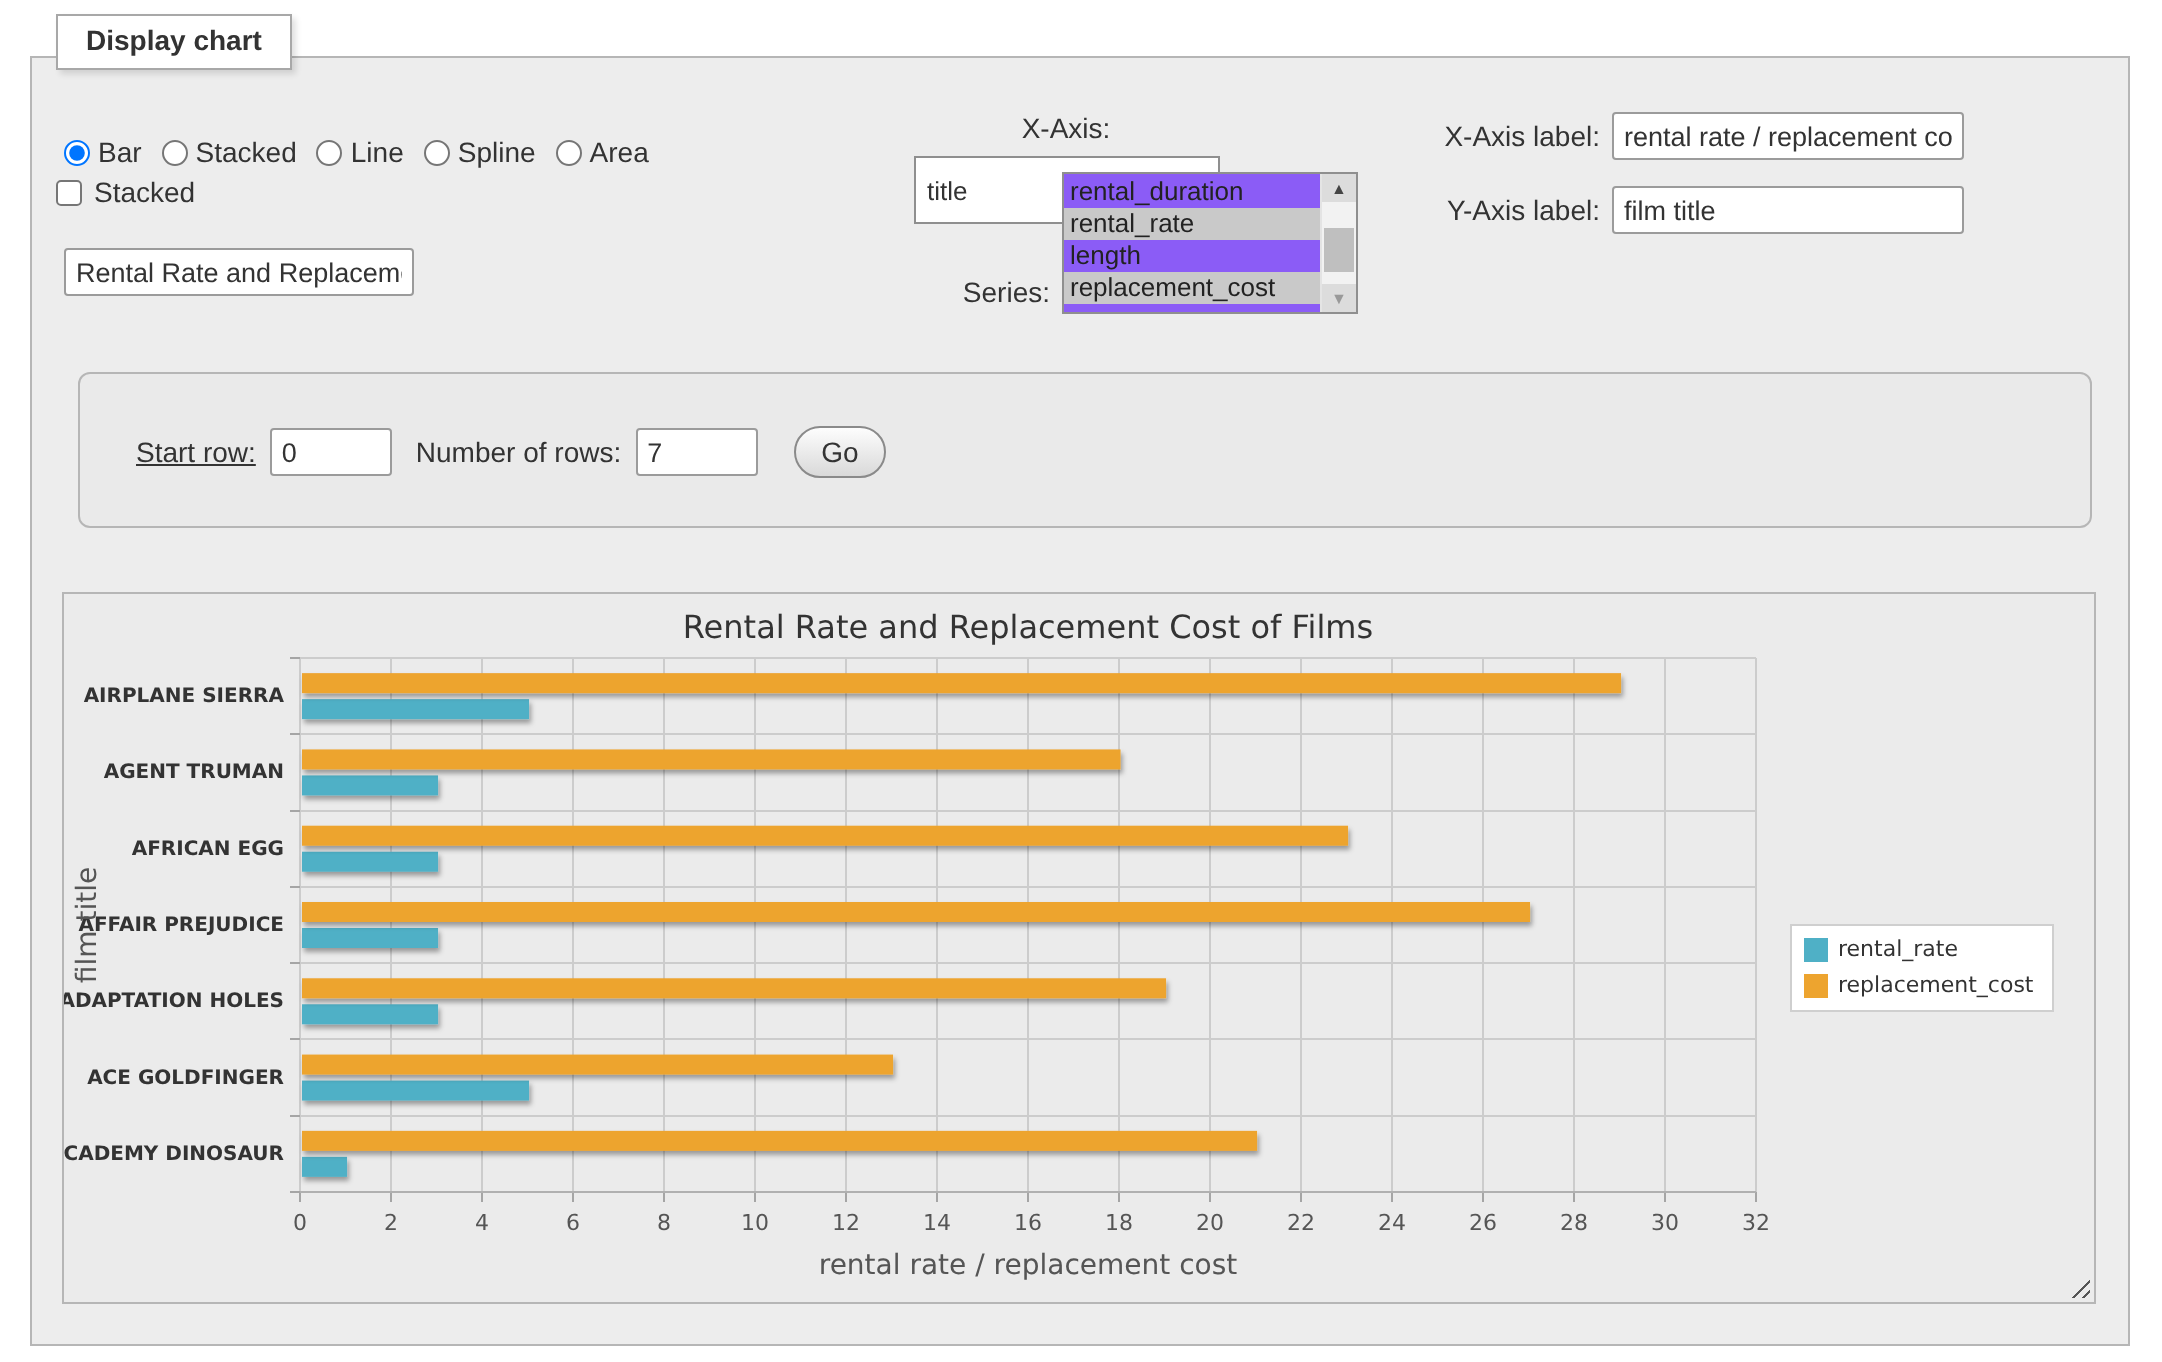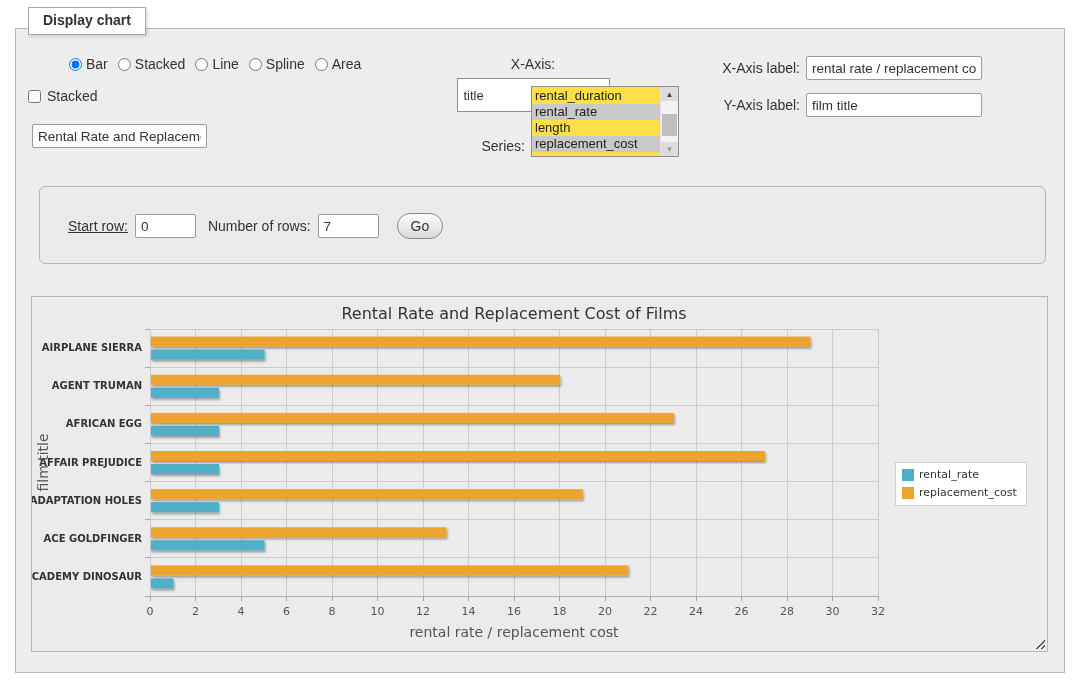--- a/index.html
+++ b/index.html
@@ -12,21 +12,21 @@
     position:absolute;left:15px;top:28px;width:1048px;height:643px;
     border:1px solid #b6b6b6;background:#ededed;
   }
   .legend-box{
     position:absolute;left:12px;top:-22px;background:#fff;
     border:1px solid #a8a8a8;padding:4px 14px 6px 14px;
     font-weight:bold;font-size:14px;color:#333;
     box-shadow:2px 2px 3px rgba(0,0,0,0.12);white-space:nowrap;
   }
   
-  .radio-row{position:absolute;left:16px;top:27px;display:flex;align-items:flex-end;margin-left:37px;}
+  .radio-row{position:absolute;left:16px;top:39px;display:flex;align-items:flex-end;}
   .radio-item{display:flex;align-items:center;margin-right:10px;}
   .radio-item input{margin:0 4px 0 0;width:13px;height:13px;}
   .stacked-row{position:absolute;left:12px;top:59px;display:flex;align-items:center;}
   .stacked-row input{margin:0 6px 0 0;width:13px;height:13px;}
   .title-input-wrap{position:absolute;left:16px;top:95px;}
   .txt{
     height:24px;box-sizing:border-box;border:1px solid #9b9b9b;border-radius:2px;
     padding:2px 5px;font-family:"Liberation Sans",sans-serif;font-size:13.5px;
     color:#333;background:#fff;
   }
@@ -34,21 +34,21 @@
   .mid-row2{position:absolute;top:57px;left:330px;width:333px;display:flex;justify-content:flex-end;align-items:flex-end;gap:6px;}
   .right-row1{position:absolute;top:27px;left:690px;width:276px;display:flex;justify-content:flex-end;align-items:center;gap:6px;}
   .right-row2{position:absolute;top:64px;left:690px;width:276px;display:flex;justify-content:flex-end;align-items:center;gap:6px;}
   .lbl{white-space:nowrap;}
   .selectbox{
     width:153px;height:24px;box-sizing:border-box;background:#fff;border:1px solid #8f8f8f;
     display:flex;align-items:center;justify-content:space-between;padding:16px 6px;font-size:13px;cursor:default;
   }
   .selectbox .arrow{font-size:9px;color:#333;}
   .listbox{
-    width:148px;height:71px;box-sizing:border-box;background:#fde047;border:1px solid #8f8f8f;
+    width:148px;height:71px;box-sizing:border-box;background:#8b5cf6;border:1px solid #8f8f8f;
     display:flex;overflow:hidden;
   }
   .opts{flex:1;padding-top:1px;overflow:hidden;}
   .opt{height:16px;line-height:16px;padding:0 3px;font-size:13px;white-space:nowrap;color:#222;}
   .opt.sel{background:#c9c9c9;}
   .sb{width:17px;position:relative;background:#f2f2f2;border-left:1px solid #e4e4e4;}
   .sb-btn{position:absolute;left:0;width:100%;height:14px;background:#dcdcdc;display:flex;align-items:center;justify-content:center;font-size:8px;color:#444;}
   .sb-btn.up{top:0;}
   .sb-btn.down{bottom:0;color:#999;}
   .sb-thumb{position:absolute;left:1px;top:27px;width:15px;height:22px;background:#bfbfbf;}

